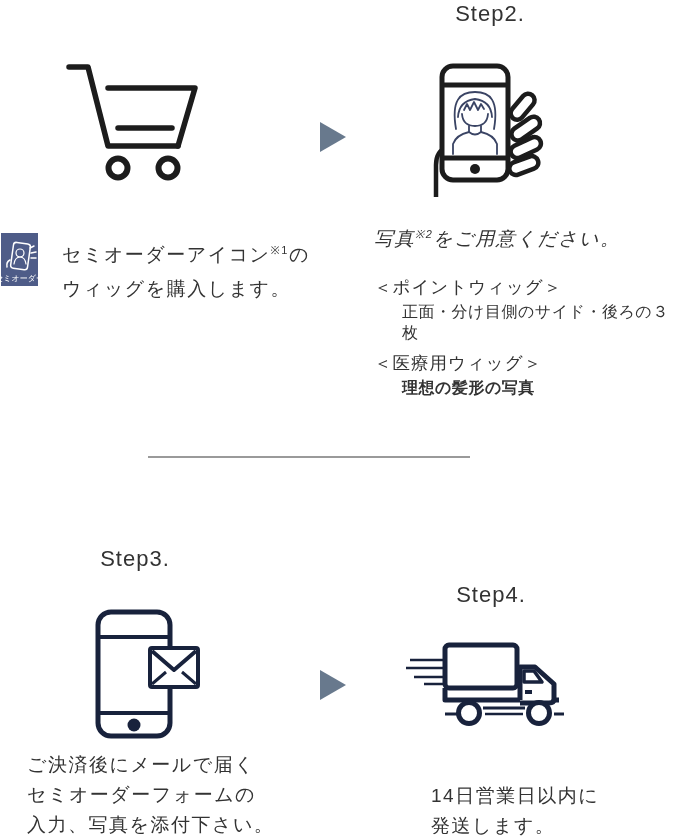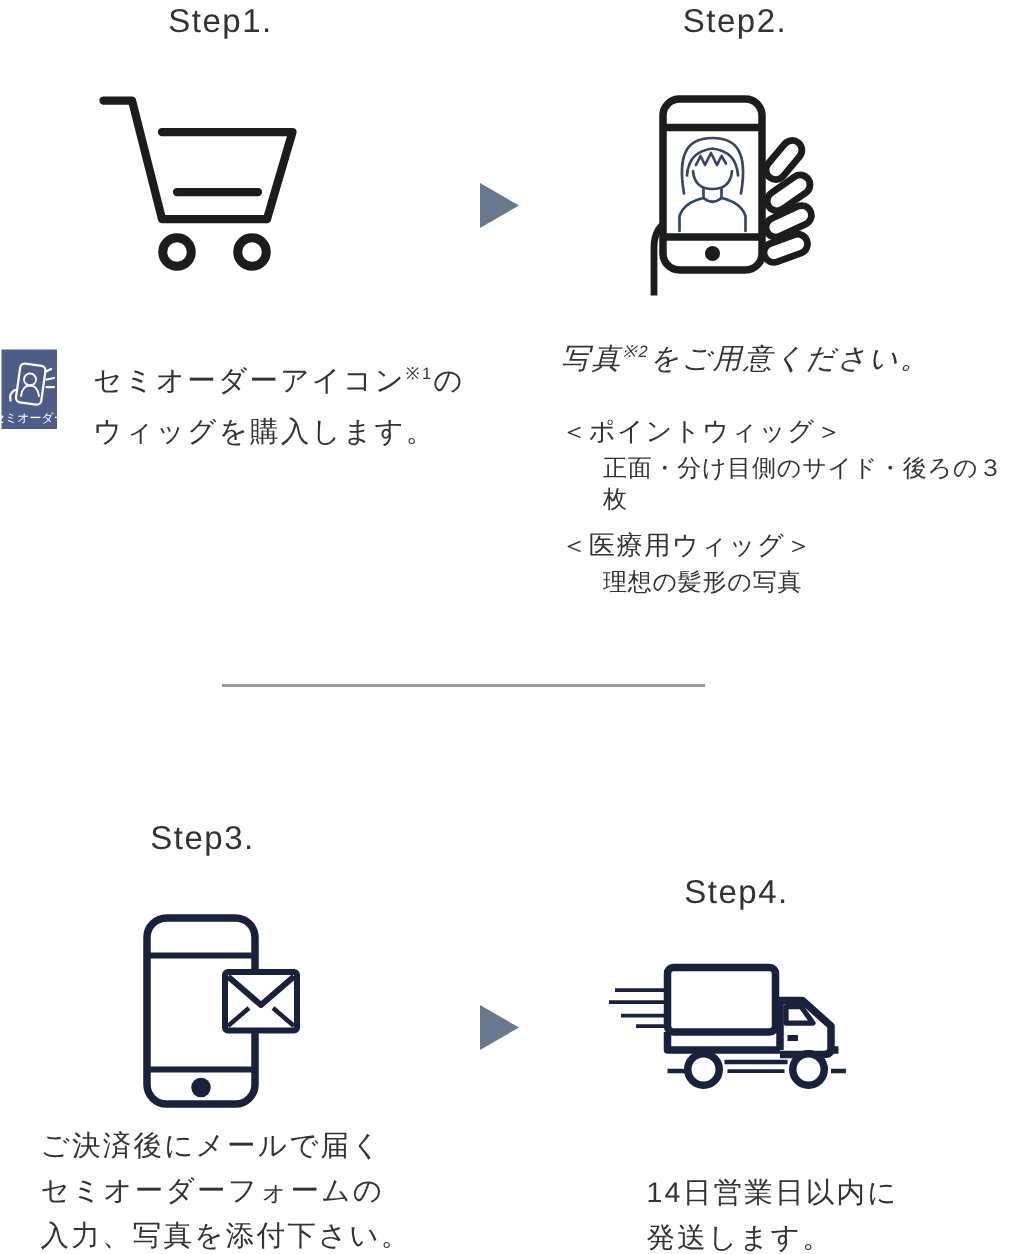--- a/index.html
+++ b/index.html
@@ -29,21 +29,20 @@
     align-items:center;justify-content:flex-end;box-sizing:border-box;padding-bottom:2px;
   }
   .badge-label{color:#ffffff;font-size:8px;letter-spacing:0px;line-height:10px;white-space:nowrap;}
   svg{display:block;}
 </style>
 </head>
 <body>
 
 <div class="canvas">
 
-  <div class="abs step-title" style="left:82px;top:1px;">Step1.</div>
 
   <div class="abs" style="left:66px;top:62px;">
     <svg width="132" height="122" viewBox="0 0 132 122" fill="none" stroke="#1c1c1c" stroke-width="5.5" stroke-linecap="round" stroke-linejoin="round">
       <path d="M3 5 H22 L42 84 H112"></path>
       <path d="M42 26 H129 L112 84"></path>
       <line x1="52" y1="66" x2="106" y2="66"></line>
       <circle cx="52" cy="106" r="9.5" stroke-width="6"></circle>
       <circle cx="102" cy="106" r="9.5" stroke-width="6"></circle>
     </svg>
   </div>
@@ -80,21 +79,21 @@
       </g>
     </svg>
   </div>
 
   <div class="abs h2line" style="left:374px;top:226px;font-style:italic;">
     <span class="jp">写真</span><sup>※2</sup><span class="jp">をご用意ください。</span>
   </div>
   <div class="abs g-label" style="left:374px;top:275px;">＜ポイントウィッグ＞</div>
   <div class="abs g-detail" style="left:402px;top:302px;">正面・分け目側のサイド・後ろの３枚</div>
   <div class="abs g-label" style="left:374px;top:351px;">＜医療用ウィッグ＞</div>
-  <div class="abs g-detail" style="left:402px;top:378px;">理想の髪形の写真</div>
+  <div class="abs g-detail" style="left:402px;top:378px;font-weight:bold;">理想の髪形の写真</div>
 
   <div class="abs badge" style="left:1px;top:233px;">
     <svg width="34" height="34" viewBox="0 0 34 34">
       <g fill="none" stroke="#ffffff" stroke-width="1.5" stroke-linecap="round" stroke-linejoin="round">
         <rect x="9" y="3" width="17" height="26" rx="3" transform="rotate(8 17 16)"></rect>
         <circle cx="17" cy="13" r="4" stroke-width="1.2"></circle>
         <path d="M11 24 Q12 17 17 17 Q22 17 23 24" stroke-width="1.2"></path>
         <path d="M27 8 l4 -2 M28 13 l5 -1 M28 18 l5 0"></path>
         <path d="M7 20 q-4 2 -3 7"></path>
       </g>

